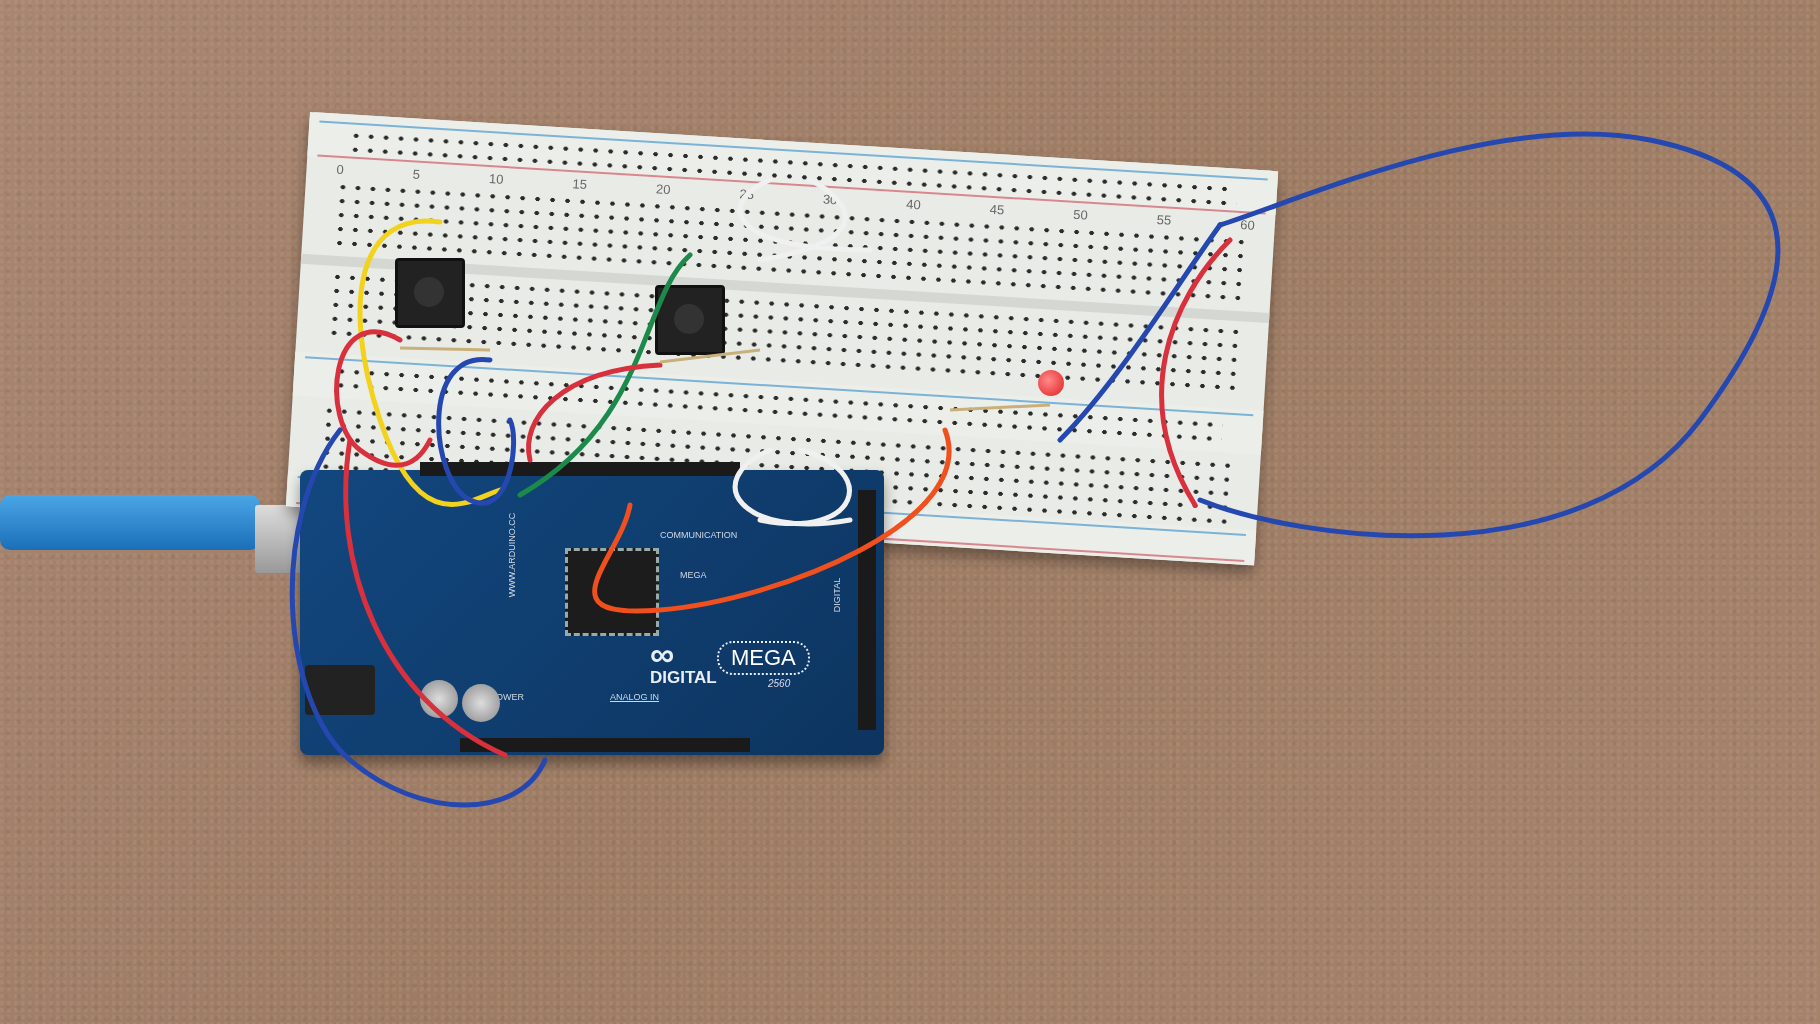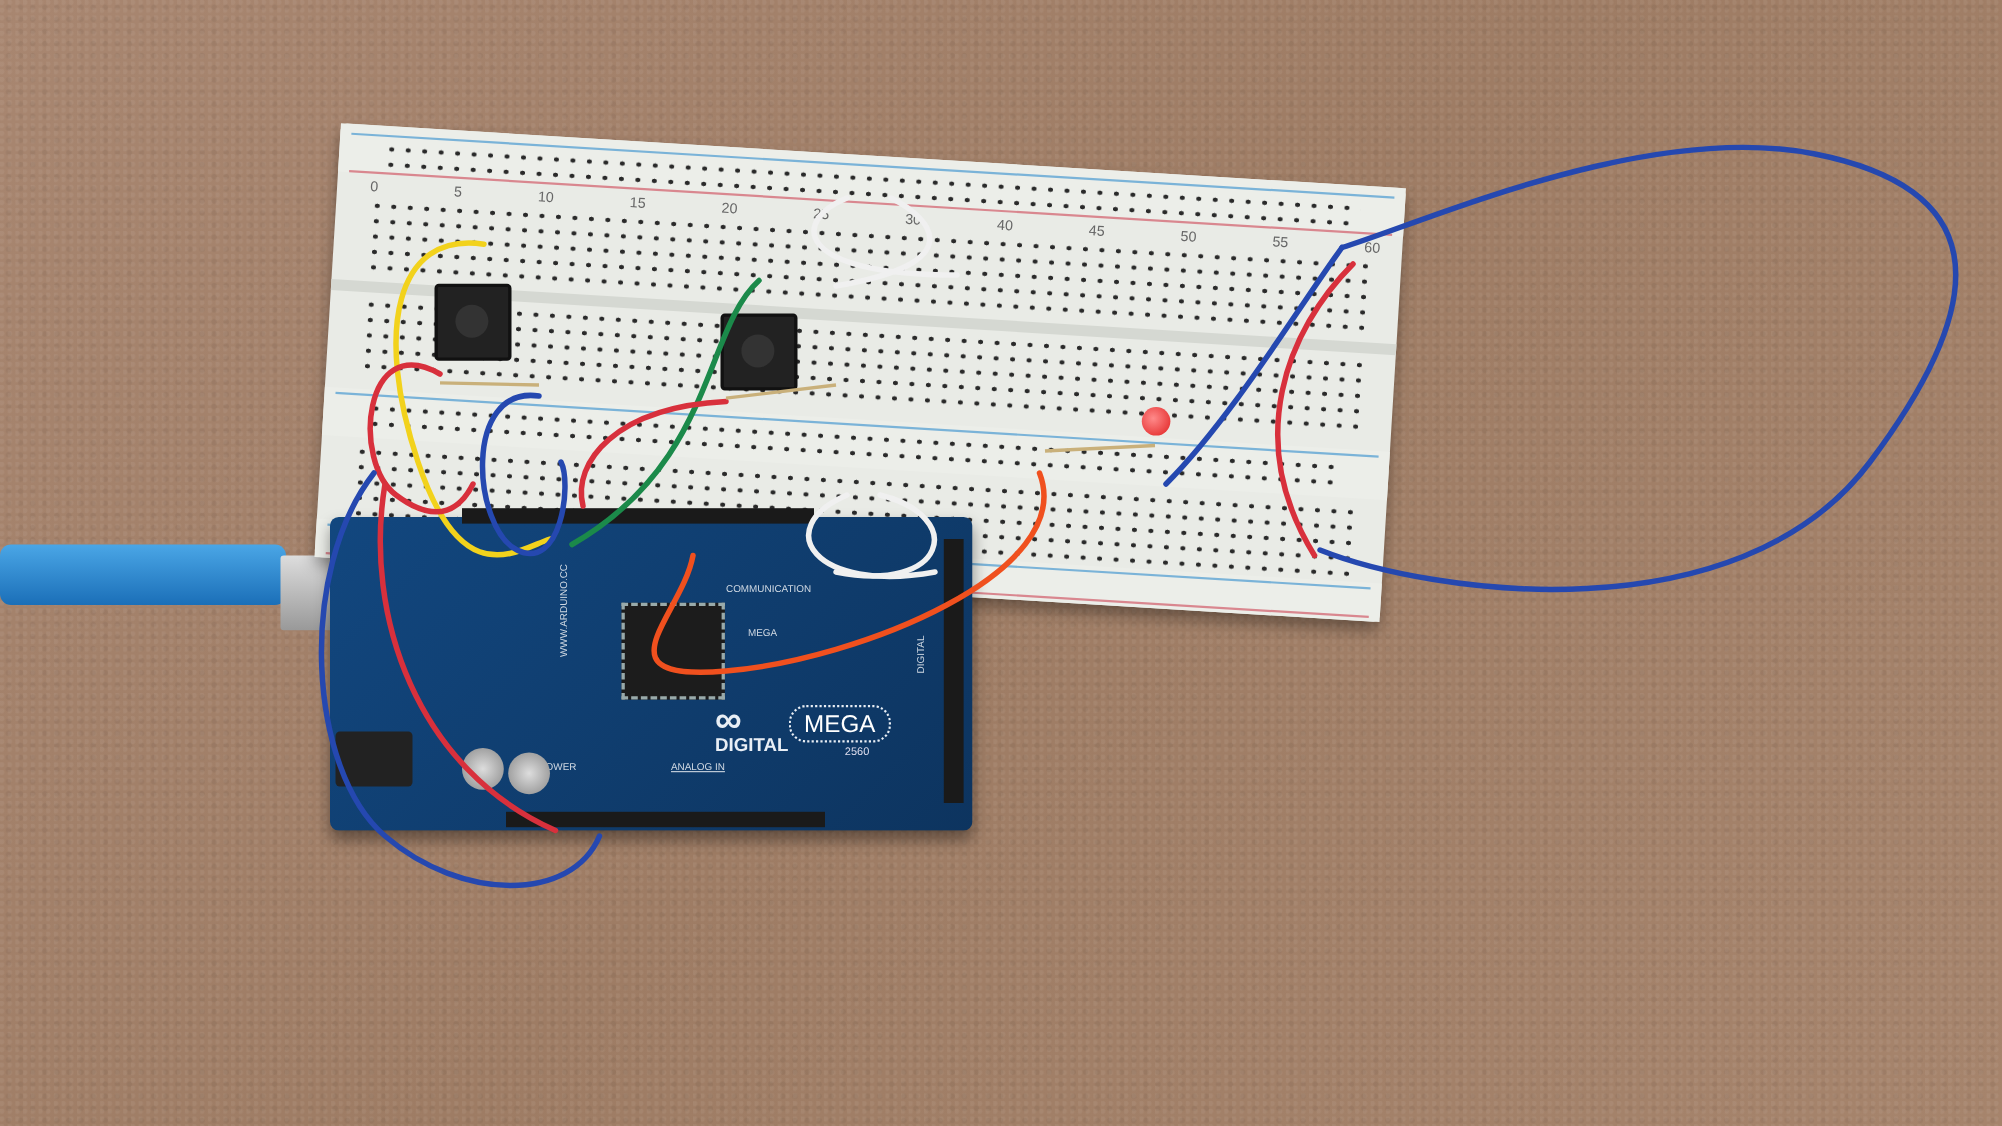--- a/index.html
+++ b/index.html
@@ -21,21 +21,21 @@
   .gap{position:absolute;left:0;right:0;height:10px;background:#d5d8d2;}
   .numrow{position:absolute;left:30px;right:20px;display:flex;justify-content:space-between;font-size:13px;color:#666;}
   .arduino{left:300px;top:470px;width:584px;height:285px;background:#0f3b6b;border-radius:8px;
     box-shadow:0 8px 14px rgba(0,0,0,0.4);
     background-image:linear-gradient(135deg,#12477f,#0d345f);}
   .chip{left:565px;top:548px;width:88px;height:82px;background:#1c1c1c;border:3px dashed #9aa;}
   .logo{left:650px;top:635px;color:#e8eef5;font-weight:bold;}
   .logo .inf{font-size:34px;letter-spacing:-6px;}
   .logo .ard{font-size:17px;display:block;margin-top:-6px;}
   .mega{left:717px;top:641px;border:2px dotted #e8eef5;border-radius:16px;padding:2px 12px;color:#ffffff;font-size:22px;}
-  .model{left:768px;top:678px;color:#dde;font-size:10px;}
+  .model{left:768px;top:678px;color:#dde;font-size:10px;font-style:italic;}
   .usb{left:0;top:495px;width:260px;height:55px;background:linear-gradient(#4aa6e6,#1b6fb8);border-radius:10px;}
   .usb-metal{left:255px;top:505px;width:60px;height:68px;background:linear-gradient(#ddd,#999);border-radius:3px;}
   .jack{left:305px;top:665px;width:70px;height:50px;background:#222;border-radius:4px;}
   .cap{width:38px;height:38px;border-radius:50%;background:radial-gradient(#ddd,#888);}
   .btn{width:64px;height:64px;background:#222;border:3px solid #111;border-radius:4px;}
   .btn::after{content:"";position:absolute;left:16px;top:16px;width:30px;height:30px;border-radius:50%;background:#333;}
   .led{left:1038px;top:370px;width:26px;height:26px;border-radius:50%;background:radial-gradient(circle at 40% 40%,#ff8a8a,#e01e1e);}
   .header{background:#1a1a1a;}
   svg.wires{position:absolute;left:0;top:0;}
   .label{font-size:9px;color:#cfd8e2;}

